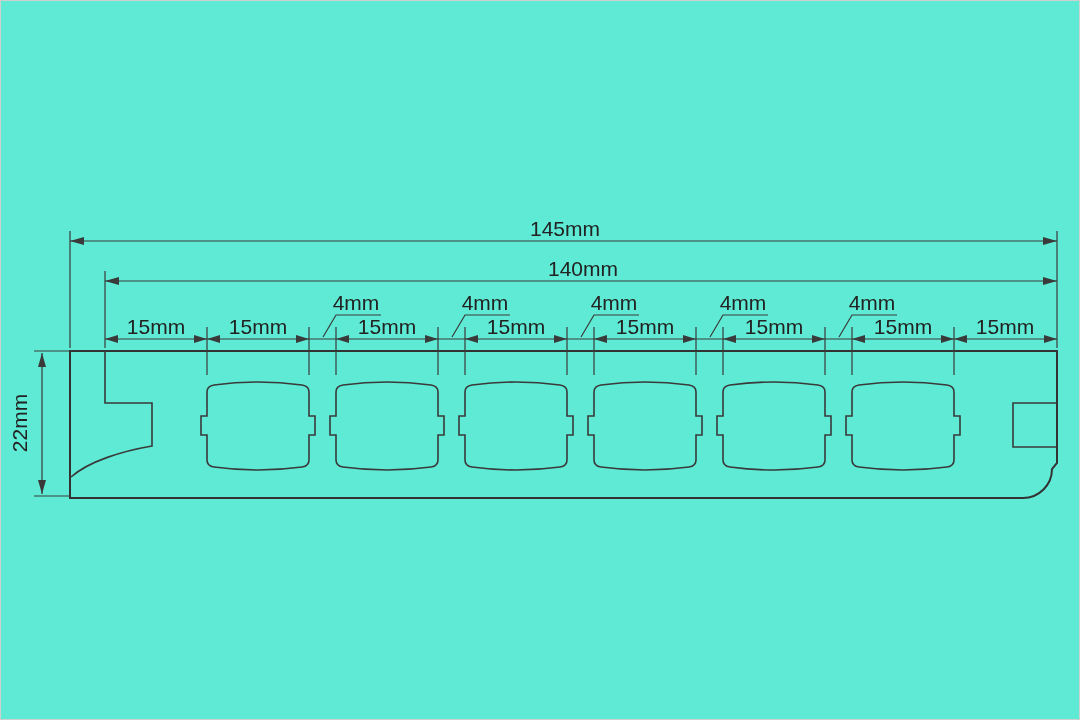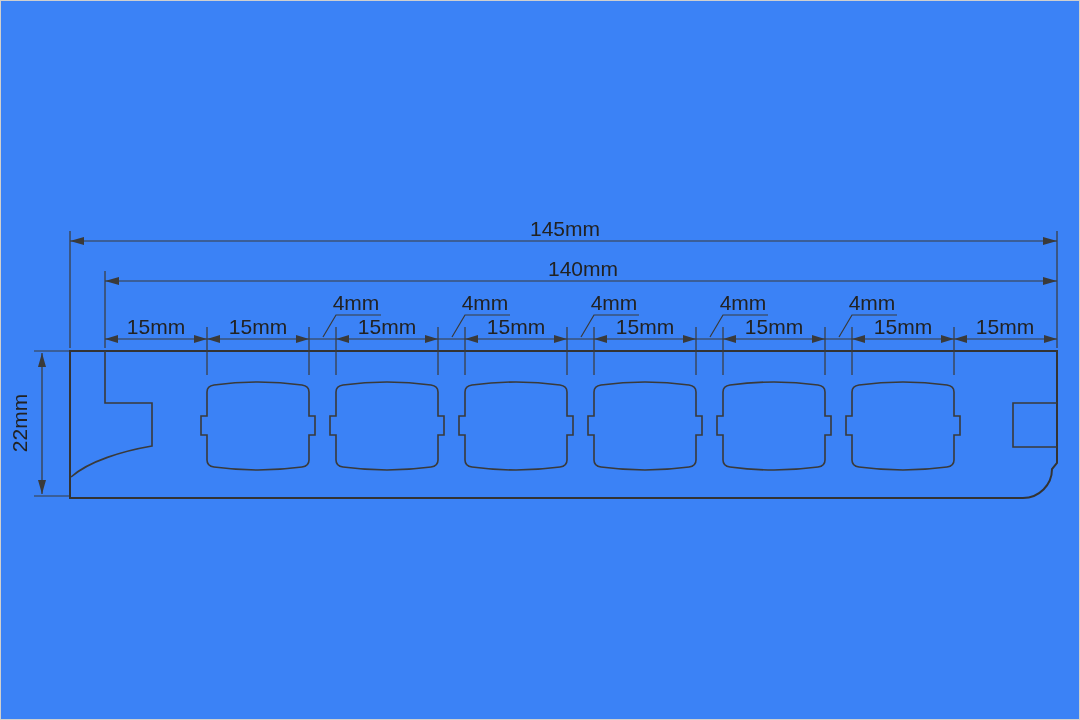--- a/index.html
+++ b/index.html
@@ -4,21 +4,21 @@
 <style>
   html, body {
     margin: 0;
     padding: 0;
     background: #ffffff;
   }
   .canvas {
     position: relative;
     width: 1080px;
     height: 720px;
-    background: #3b82f6;
+    background: #5eead4;
     box-sizing: border-box;
     border: 1px solid #cfcfcf;
     overflow: hidden;
     font-family: "Liberation Sans", sans-serif;
   }
   svg { display: block; }
   .outline {
     fill: none;
     stroke: #333333;
     stroke-width: 2;

